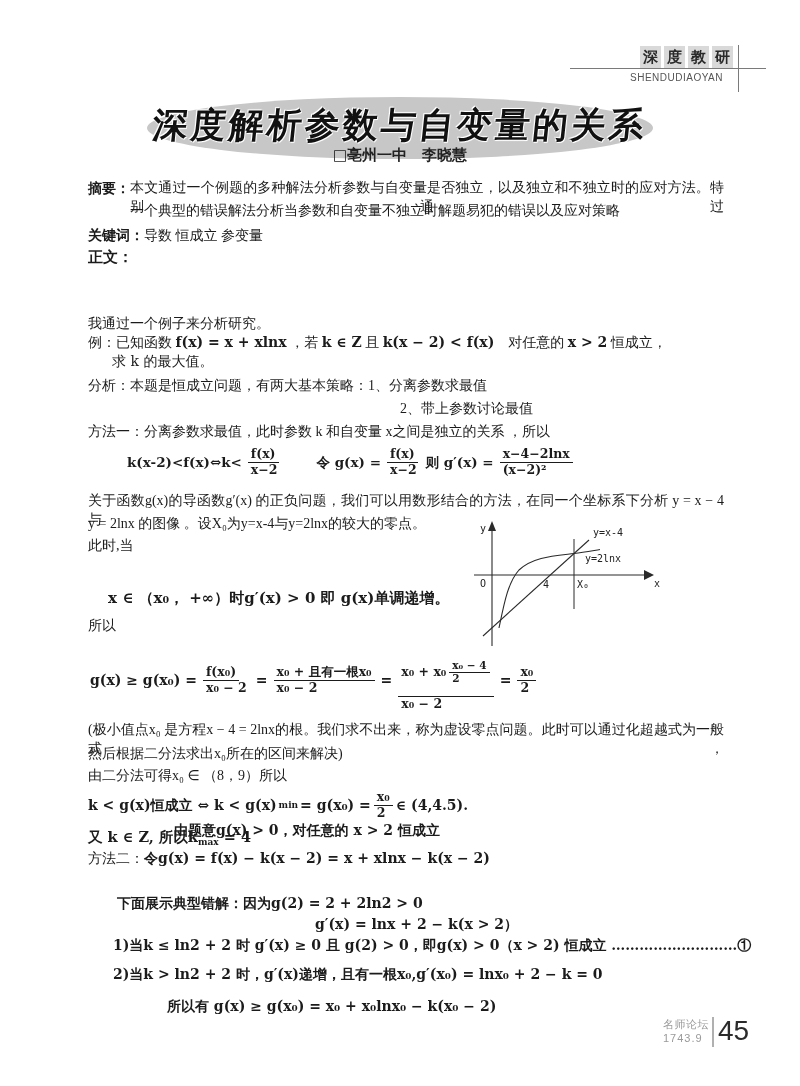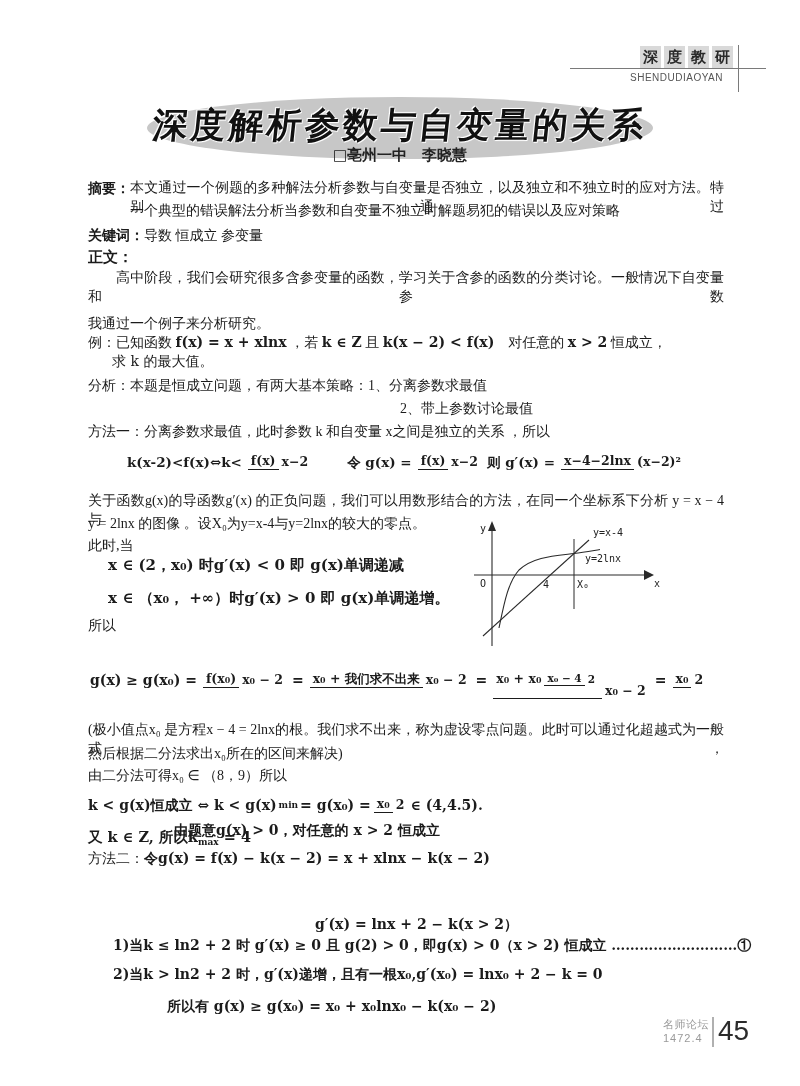--- a/index.html
+++ b/index.html
@@ -23,21 +23,21 @@
   .lab{font-family:"Liberation Sans",sans-serif;font-weight:700;}
   .jflex{display:flex;width:636px;}
   .jspan{flex:1;text-align:justify;text-align-last:justify;}
   .jline{width:636px;text-align:justify;text-align-last:justify;}
   .indent{text-indent:28px;}
   .m{font-family:"DejaVu Serif",serif;font-weight:bold;}
   .mix{font-family:"DejaVu Serif",serif;font-weight:600;}
   .sub{font-size:9px;vertical-align:-3px;}
   
   .frow{display:flex;align-items:center;gap:5px;font-family:"DejaVu Serif",serif;font-weight:bold;}
-  .frac{display:inline-flex;align-items:flex-end;line-height:1.15;font-size:12.5px;margin:12px 1px;}
+  .frac{display:inline-flex;flex-direction:column;align-items:flex-start;line-height:1.15;font-size:12.5px;margin:12px 1px;}
   .frac .num{border-bottom:1px solid #1b1b1b;padding:0 3px;}
   .frac .den{padding:0 3px;}
   .frac.small{font-size:10.5px;line-height:1.1;}
   .nrow{display:inline-flex;align-items:center;gap:2px;}
   
   .graph text{font-family:"DejaVu Sans Mono",monospace;font-size:10px;fill:#222;}
   
   .f-gray{font-family:"Liberation Sans",sans-serif;font-size:11px;color:#9a9a9a;letter-spacing:.5px;}
   .f-page{font-family:"Liberation Sans",sans-serif;font-size:28px;color:#2b2b2b;}
 </style>
@@ -64,21 +64,20 @@
   <div class="abs jflex" style="left:88px;top:179px;">
     <span class="lab">摘要：</span>
       <span class="jspan">本文通过一个例题的多种解法分析参数与自变量是否独立，以及独立和不独立时的应对方法。特别通过</span>
   </div>
 
   <div class="abs" style="left:88px;top:226px;">
     <span class="lab">关键词：</span><span>导数 恒成立 参变量</span>
   </div>
 
   <div class="abs lab" style="left:88px;top:247px;font-size:15px;">正文：</div>
-  <div class="abs jline indent" style="left:88px;top:269px;">高中阶段，我们会研究很多含参变量的函数，学习关于含参的函数的分类讨论。一般情况下自变量和参数</div>
   <div class="abs" style="left:88px;top:315px;">我通过一个例子来分析研究。</div>
 
   <div class="abs" style="left:88px;top:333px;width:650px;">
     <span>例：已知函数 </span><span class="m">f(x) = x + xlnx</span><span> ，若 </span><span class="m">k ∈ Z</span><span> 且 </span><span class="m">k(x − 2) &lt; f(x)</span><span>　对任意的 </span><span class="m">x &gt; 2</span><span> 恒成立，</span>
   </div>
   <div class="abs mix" style="left:112px;top:352px;font-weight:normal;text-align:center;">求 k 的最大值。</div>
 
   <div class="abs" style="left:88px;top:377px;">分析：本题是恒成立问题，有两大基本策略：1、分离参数求最值</div>
   <div class="abs" style="left:400px;top:400px;">2、带上参数讨论最值</div>
   <div class="abs" style="left:88px;top:423px;">方法一：分离参数求最值，此时参数 k 和自变量 x之间是独立的关系 ，所以</div>
@@ -97,21 +96,20 @@
     <span>则 g′(x) =</span>
     <span class="frac">
         <span class="num">x−4−2lnx</span>
         <span class="den">(x−2)²</span>
       </span>
   </div>
 
   <div class="abs jline" style="left:88px;top:492px;">关于函数g(x)的导函数g′(x) 的正负问题，我们可以用数形结合的方法，在同一个坐标系下分析 y = x − 4与</div>
   <div class="abs" style="left:88px;top:515px;">y = 2lnx 的图像 。设X₀为y=x-4与y=2lnx的较大的零点。</div>
   <div class="abs" style="left:88px;top:537px;text-align:right;">此时,当</div>
-  <div class="abs mix" style="left:108px;top:555px;font-size:15px;">x ∈ (2，x₀) 时g′(x) &lt; 0 即 g(x)单调递减</div>
   <div class="abs mix" style="left:108px;top:588px;font-size:15px;">x ∈ （x₀， +∞）时g′(x) &gt; 0 即 g(x)单调递增。</div>
   <div class="abs" style="left:88px;top:617px;">所以</div>
 
   <svg class="abs graph" style="left:458px;top:518px;" width="210" height="132" viewBox="0 0 210 132">
     <line x1="34" y1="8" x2="34" y2="128" stroke="#2a2a2a" stroke-width="1.1"></line>
     <polygon points="30,13 34,3 38,13" fill="#2a2a2a"></polygon>
     <line x1="16" y1="57" x2="188" y2="57" stroke="#2a2a2a" stroke-width="1.1"></line>
     <polygon points="186,52 196,57 186,62" fill="#2a2a2a"></polygon>
     <line x1="25" y1="118" x2="131" y2="22" stroke="#2a2a2a" stroke-width="1.1"></line>
     <path d="M 41 110 C 46 86 50 64 61 52 C 75 39 95 38 116 35.5 C 126 34.3 134 32.8 142 31.5" fill="none" stroke="#2a2a2a" stroke-width="1.1"></path>
@@ -126,21 +124,21 @@
   </svg>
 
   <div class="abs frow" style="left:90px;top:651px;height:58px;font-size:14px;">
     <span>g(x) ≥ g(x₀) =</span>
     <span class="frac">
         <span class="num">f(x₀)</span>
         <span class="den">x₀ − 2</span>
       </span>
     <span>=</span>
     <span class="frac">
-        <span class="num">x₀ + 我们求不出来</span>
+        <span class="num">x₀ + 且有一根x₀</span>
         <span class="den">x₀ − 2</span>
       </span>
     <span>=</span>
     <span class="frac">
       <span class="num nrow">
           <span>x₀ + x₀</span>
           <span class="frac small">
             <span class="num">x₀ − 4</span>
             <span class="den">2</span>
           </span>
@@ -169,23 +167,24 @@
     <span> ∈ (4,4.5).</span>
   </div>
   <div class="abs mix" style="left:88px;top:827px;font-size:14.5px;">
     <span>又 k ∈ Z, 所以k</span><span class="sub">max</span><span> = 4</span>
   </div>
 
   <div class="abs" style="left:88px;top:849px;">
     <span>方法二：</span><span class="m">令g(x) = f(x) − k(x − 2) = x + xlnx − k(x − 2)</span>
   </div>
   <div class="abs mix" style="left:150px;top:821px;padding-left:24px;">由题意g(x) &gt; 0，对任意的 x &gt; 2 恒成立</div>
+  <div class="abs mix" style="left:117px;top:894px;">下面展示典型错解：因为g(2) = 2 + 2ln2 &gt; 0</div>
   <div class="abs m" style="left:315px;top:915px;">g′(x) = lnx + 2 − k(x &gt; 2）</div>
   <div class="abs mix" style="left:113px;top:936px;">1)当k ≤ ln2 + 2 时 g′(x) ≥ 0 且 g(2) &gt; 0，即g(x) &gt; 0（x &gt; 2) 恒成立 ………………………①</div>
   <div class="abs mix" style="left:113px;top:965px;">2)当k &gt; ln2 + 2 时，g′(x)递增，且有一根x₀,g′(x₀) = lnx₀ + 2 − k = 0</div>
   <div class="abs mix" style="left:167px;top:997px;">所以有 g(x) ≥ g(x₀) = x₀ + x₀lnx₀ − k(x₀ − 2)</div>
 
   <div class="abs f-gray" style="left:663px;top:1017px;">名师论坛</div>
-  <div class="abs f-gray" style="left:663px;top:1031px;letter-spacing:1px;">1472.4</div>
+  <div class="abs f-gray" style="left:663px;top:1031px;letter-spacing:1px;">1743.9</div>
   <div class="abs" style="left:712px;top:1017px;width:2px;height:30px;background:#b0b0b0;"></div>
   <div class="abs f-page" style="left:718px;top:1012px;">45</div>
 
 </div>
 
 </body></html>

